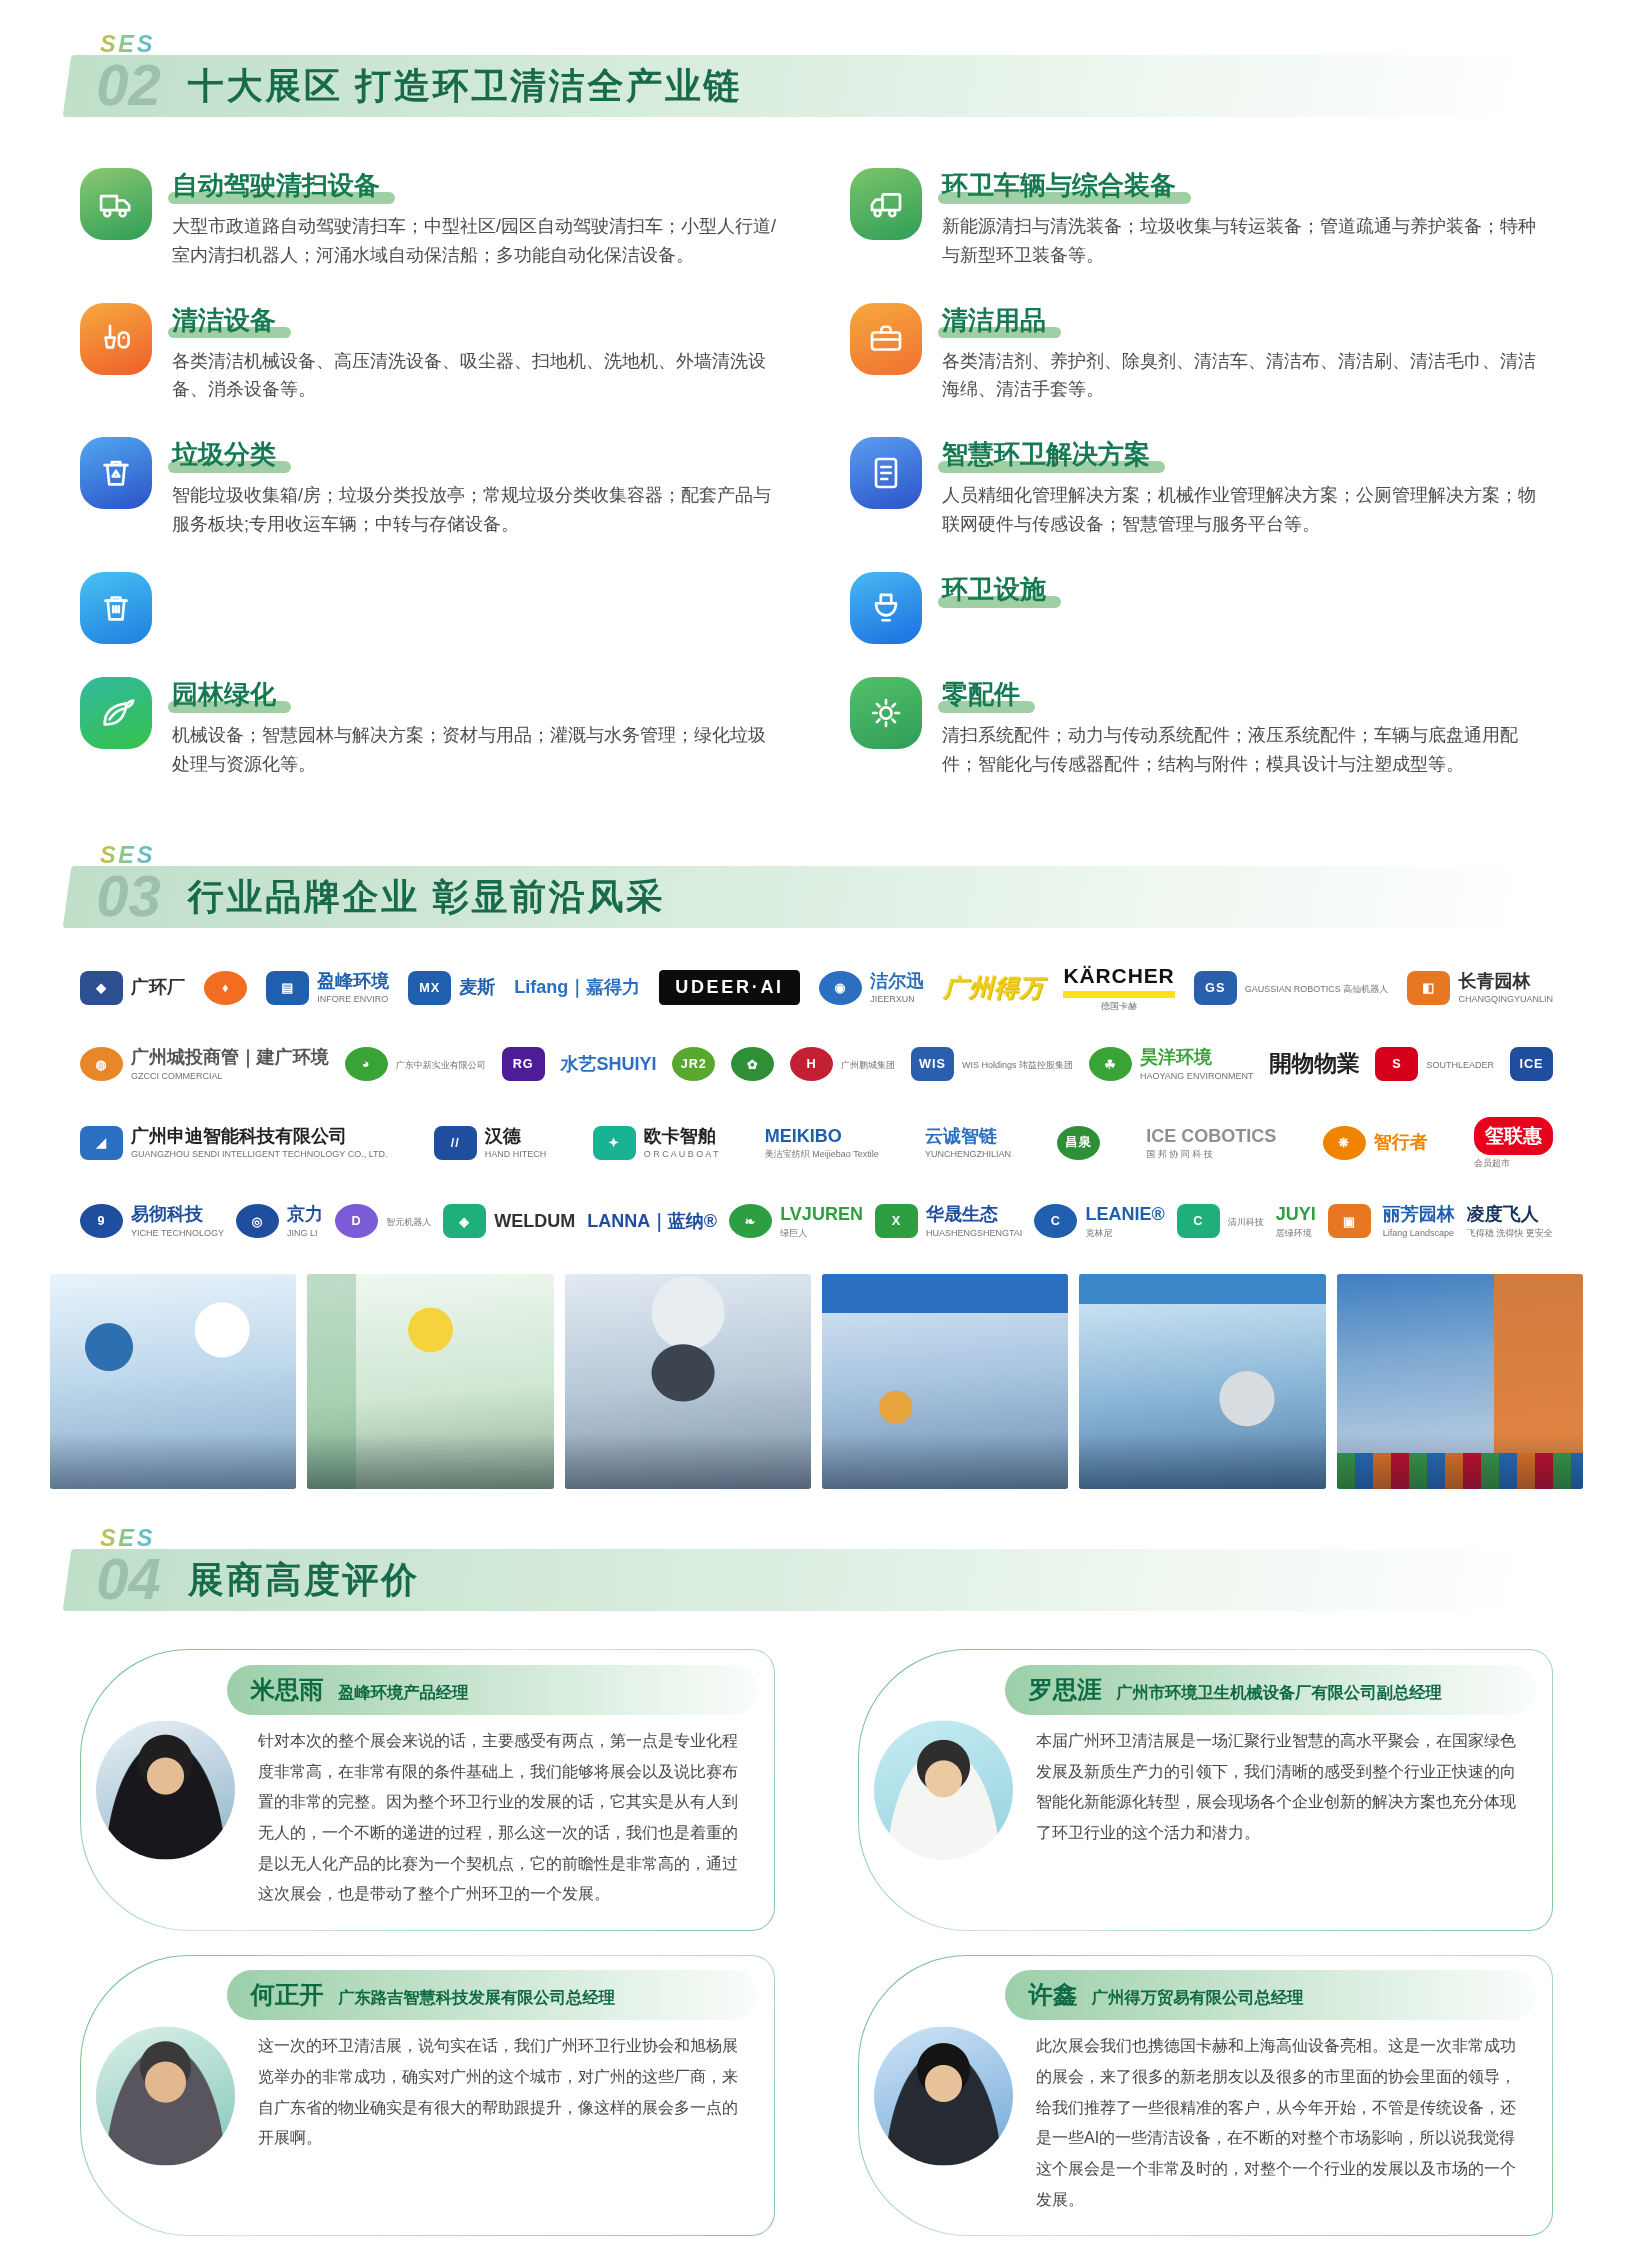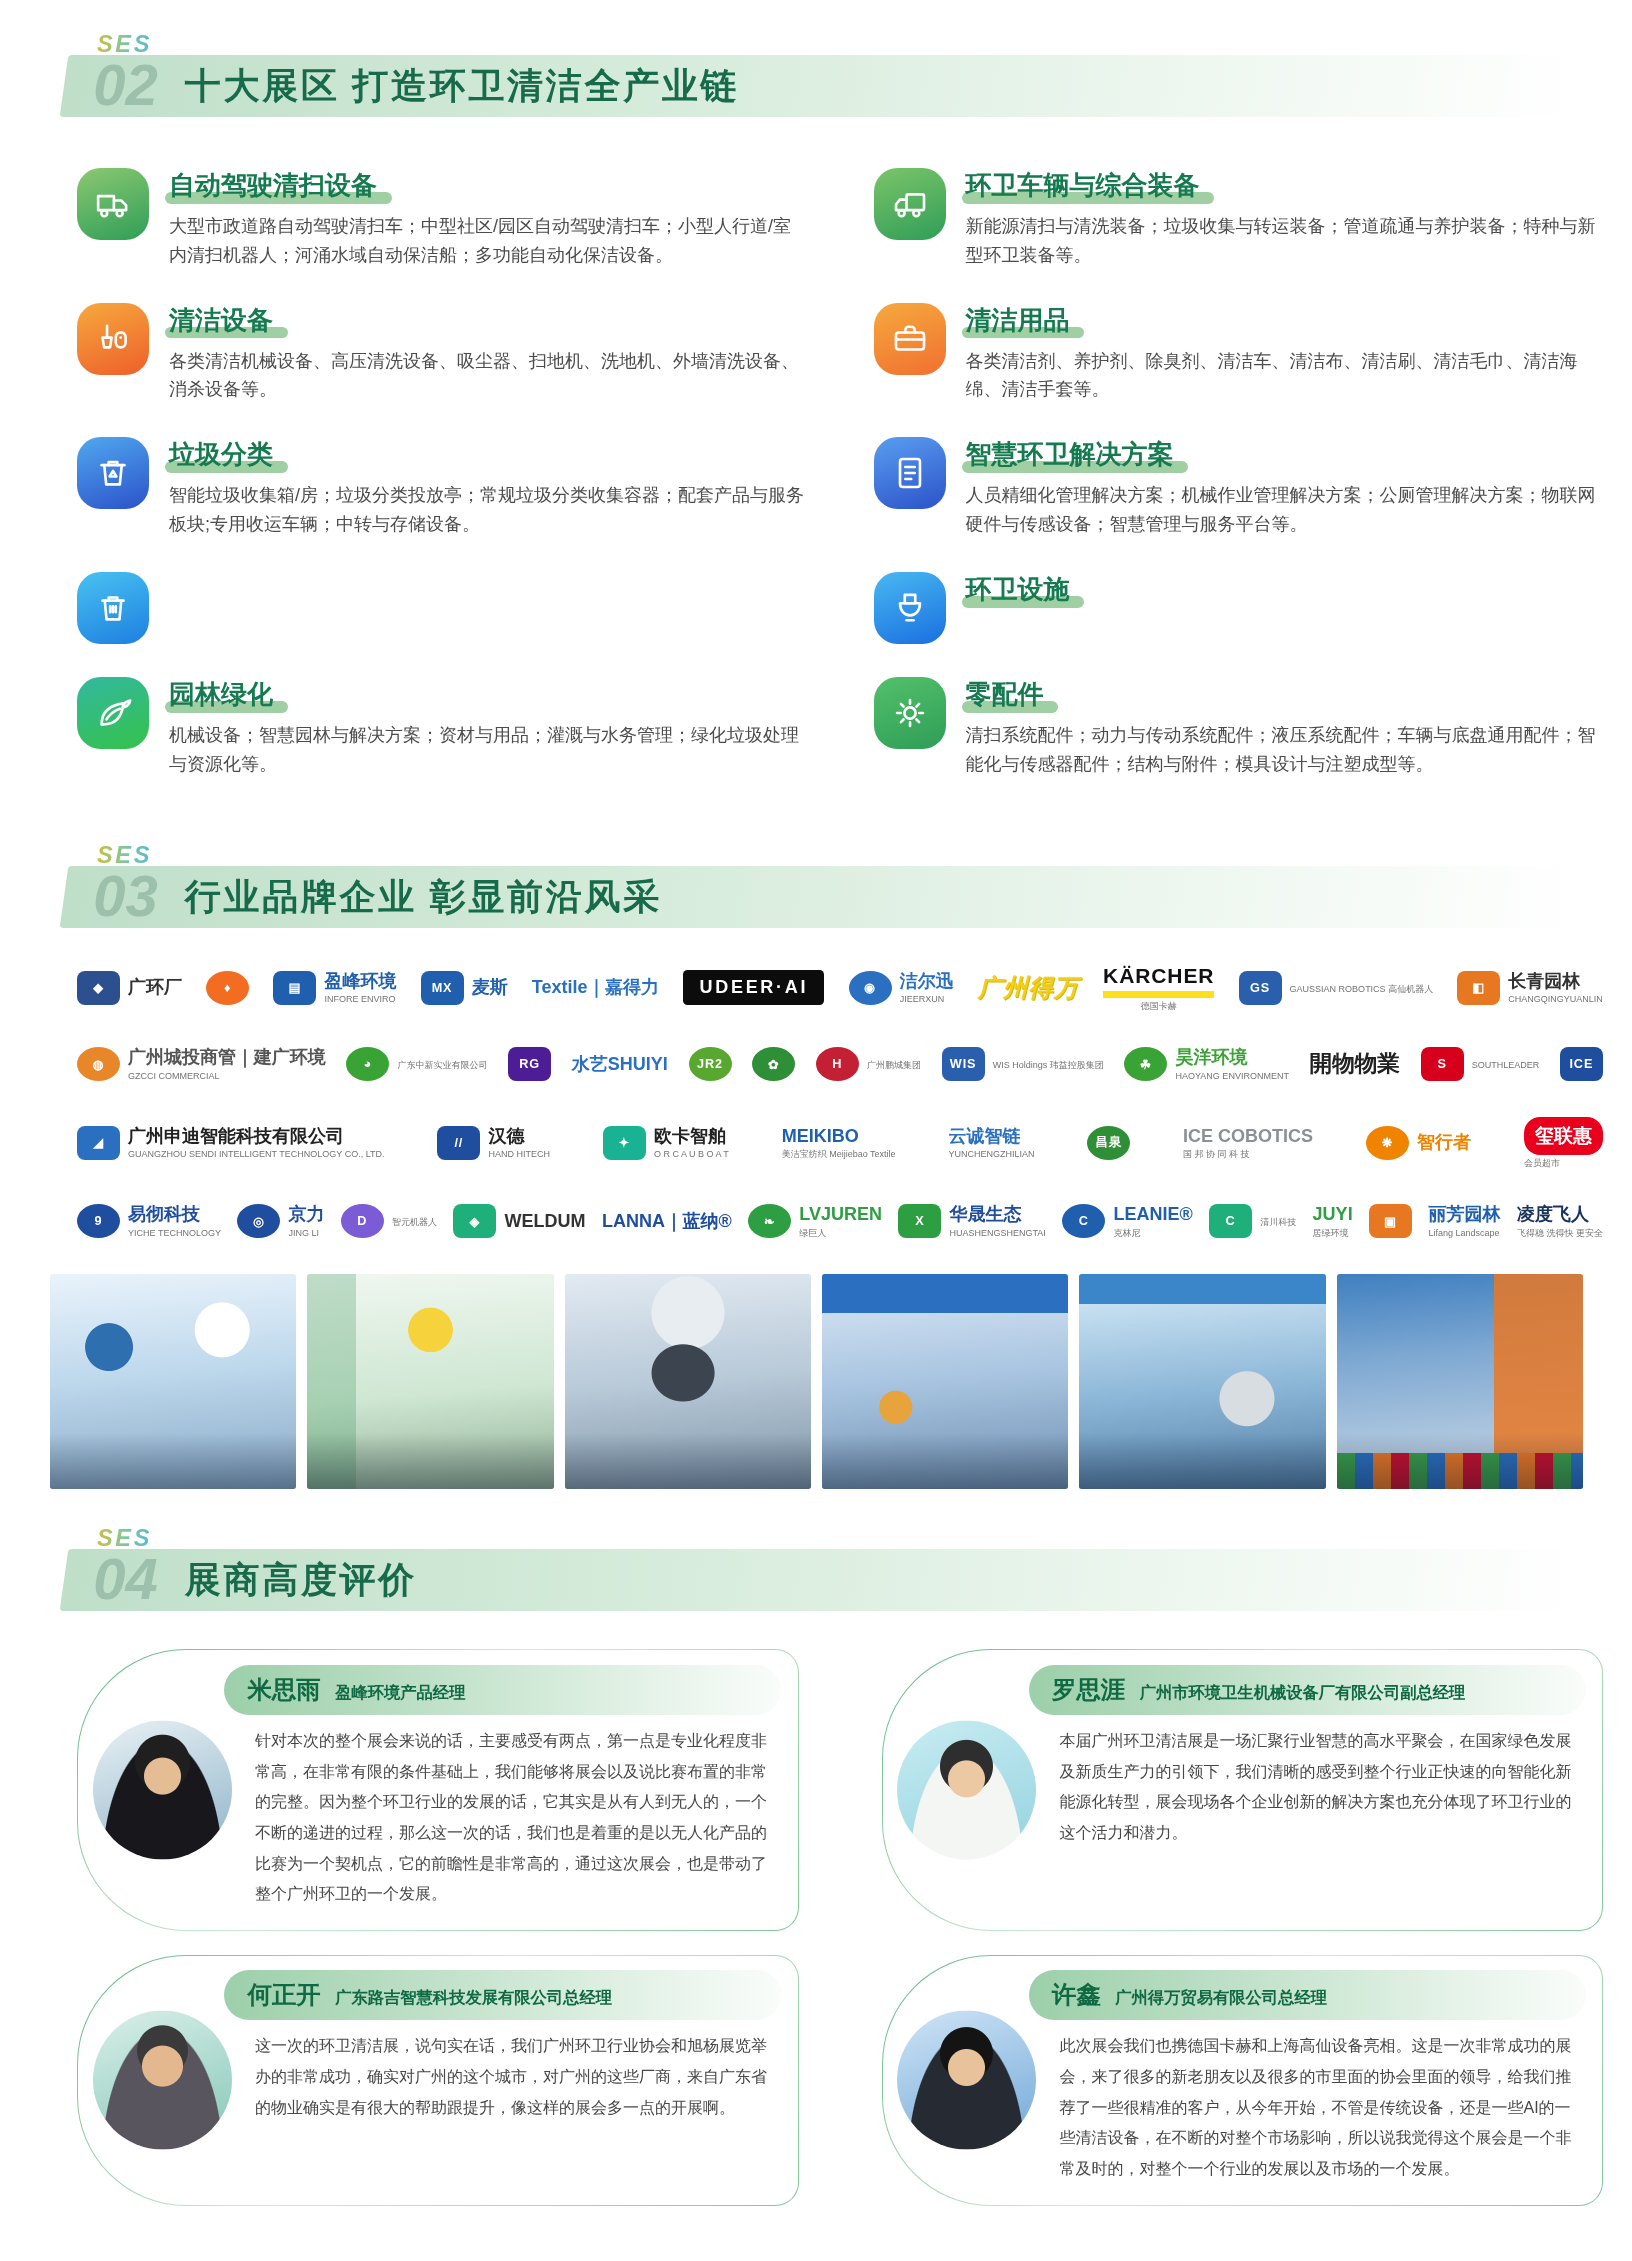--- a/index.html
+++ b/index.html
@@ -1,18 +1,18 @@
 <!DOCTYPE html>
 <html style="font-size:14.5px"><head>
 <meta charset="utf-8">
 <style>
   html,body{margin:0;padding:0;background:#fff;}
   .page{width:1633px;height:2262px;background:#fff;overflow:hidden;position:relative;
         font-family:"Liberation Sans", sans-serif;}
-  .sec{padding:0 30px;margin-left:47px;}
+  .sec{padding:0 80px;}
 
   
   .ses-label{display:inline-block;margin:0 0 -3.6px 20px;font-style:italic;font-weight:800;
              font-size:23.5px;letter-spacing:2.7px;
              background:linear-gradient(90deg,#cdbe3e,#7fc79b,#58b7d8);
              -webkit-background-clip:text;background-clip:text;color:transparent;}
   .band{position:relative;height:62px;display:flex;align-items:center;margin-right:-9px;}
   .band::before{content:"";position:absolute;inset:0 0 0 -12.7px;
                 background:linear-gradient(90deg,#bfdfc9 0%,#d7ecdc 40%,#ecf6ee 70%,rgba(255,255,255,0) 98%);
                 transform:skewX(-8deg);border-radius:3.6px;}
@@ -256,21 +256,21 @@
             </span>
           </div>
           <div class="logo ">
             <span class="mark" style="background: rgb(31, 95, 174);">MX</span>
             <span class="logo-text">
               <span class="logo-label" style="color: rgb(31, 95, 174);">麦斯</span>
             </span>
           </div>
           <div class="logo ">
             <span class="logo-text">
-              <span class="logo-label" style="color: rgb(42, 111, 192);">Textile｜嘉得力</span>
+              <span class="logo-label" style="color: rgb(42, 111, 192);">Lifang｜嘉得力</span>
             </span>
           </div>
           <div class="logo v-black-pill">
             <span class="logo-text">
               <span class="logo-label" style="color: rgb(255, 255, 255);">UDEER·AI</span>
             </span>
           </div>
           <div class="logo ">
             <span class="mark circle" style="background: rgb(42, 111, 192);">◉</span>
             <span class="logo-text">

